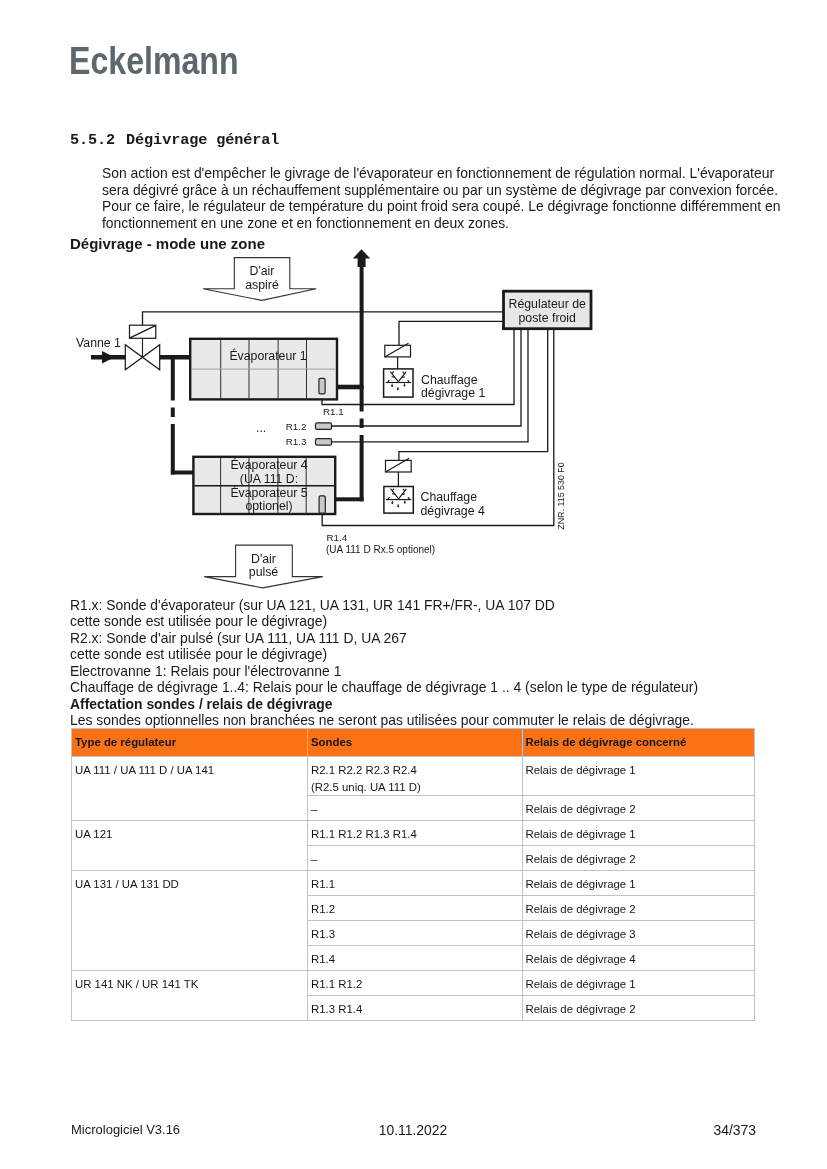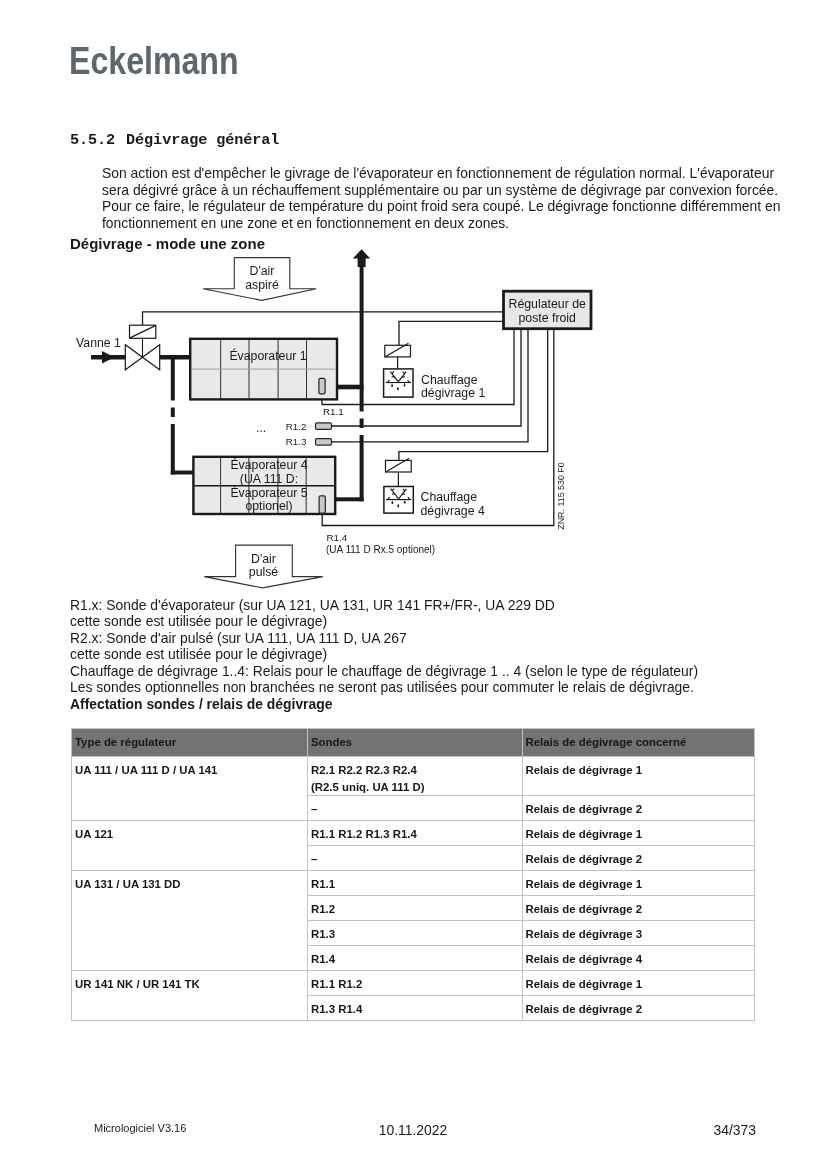--- a/index.html
+++ b/index.html
@@ -4,28 +4,28 @@
 <style>
   html,body{margin:0;padding:0;background:#fff;}
   .page{position:relative;width:827px;height:1169px;background:#fff;overflow:hidden;
         font-family:"Liberation Sans",sans-serif;color:#1a1a1a;}
   .abs{position:absolute;}
   #logo{left:68.6px;top:40.1px;font-size:38px;line-height:43px;font-weight:bold;color:#5d676c;letter-spacing:0;transform:scaleX(0.845);transform-origin:0 0;}
   #h552{left:70px;top:131.7px;font-size:15.2px;line-height:17px;font-weight:bold;letter-spacing:-0.1px;font-family:Liberation Mono, monospace;}
   #para{left:70px;top:165.2px;width:690px;font-size:13.9px;line-height:16.45px;margin-left:32px;}
   #sub1{left:70px;top:234.6px;font-size:15px;font-weight:bold;}
   #legend{left:70px;top:596.95px;width:700px;font-size:13.9px;line-height:16.45px;}
-  #footL{left:71px;top:1121.7px;font-size:11px;margin-left:23px;}
+  #footL{left:71px;top:1121.7px;font-size:13px;}
   #footC{left:0px;top:1121.7px;width:826px;text-align:center;font-size:13.9px;}
   #footR{left:0px;top:1121.7px;width:756px;text-align:right;font-size:13.9px;}
   table.aff{position:absolute;left:71px;top:728px;border-collapse:collapse;table-layout:fixed;
             font-size:11.4px;line-height:16.5px;color:#161616;}
   table.aff td,table.aff th{border:1px solid #c2c2c2;vertical-align:top;text-align:left;
-            padding:5px 6px 0 3px;box-sizing:border-box;font-weight:bold;}
-  table.aff th{background:#737373;font-weight:bold;height:28px;}
+            padding:5px 6px 0 3px;box-sizing:border-box;font-weight:normal;}
+  table.aff th{background:#f97316;font-weight:bold;height:28px;}
   table.aff td{height:25px;}
 </style>
 </head>
 <body>
 <div class="page">
 
   <div class="abs" id="logo">Eckelmann</div>
 
   <div class="abs" id="h552">5.5.2<span style="display:inline-block;width:11px;"></span>Dégivrage général</div>
 
@@ -229,27 +229,28 @@
     <text x="564.2" y="496" font-size="8.9" fill="#1a1a1a" text-anchor="middle" transform="rotate(-90 564.2 496)">ZNR. 115 530 F0</text>
 
     <g>
       <path d="M235.6,545.1 H292.3 V576.6 H322.8 L262.7,587.9 L204.3,576.6 H235.6 Z" fill="#ffffff" stroke="#333" stroke-width="1.1"></path>
       <text x="263.5" y="562.7" font-size="12.3" fill="#1a1a1a" text-anchor="middle">D'air</text>
       <text x="263.5" y="575.7" font-size="12.3" fill="#1a1a1a" text-anchor="middle">pulsé</text>
     </g>
   </svg>
 
   <div class="abs" id="legend">
-    <div>R1.x: Sonde d'évaporateur (sur UA 121, UA 131, UR 141 FR+/FR-, UA 229 DD</div>
+    <div>R1.x: Sonde d'évaporateur (sur UA 121, UA 131, UR 141 FR+/FR-, UA 107 DD</div>
     <div>cette sonde est utilisée pour le dégivrage)</div>
     <div>R2.x: Sonde d'air pulsé (sur UA 111, UA 111 D, UA 267</div>
     <div>cette sonde est utilisée pour le dégivrage)</div>
+    <div>Electrovanne 1: Relais pour l'électrovanne 1</div>
     <div>Chauffage de dégivrage 1..4: Relais pour le chauffage de dégivrage 1 .. 4 (selon le type de régulateur)</div>
+    <div style="font-weight:bold;">Affectation sondes / relais de dégivrage</div>
     <div>Les sondes optionnelles non branchées ne seront pas utilisées pour commuter le relais de dégivrage.</div>
-    <div style="font-weight:bold;">Affectation sondes / relais de dégivrage</div>
   </div>
 
   <table class="aff">
     <colgroup>
         <col style="width:236px">
         <col style="width:214.5px">
         <col style="width:232.5px">
       </colgroup>
 
     <tbody>

